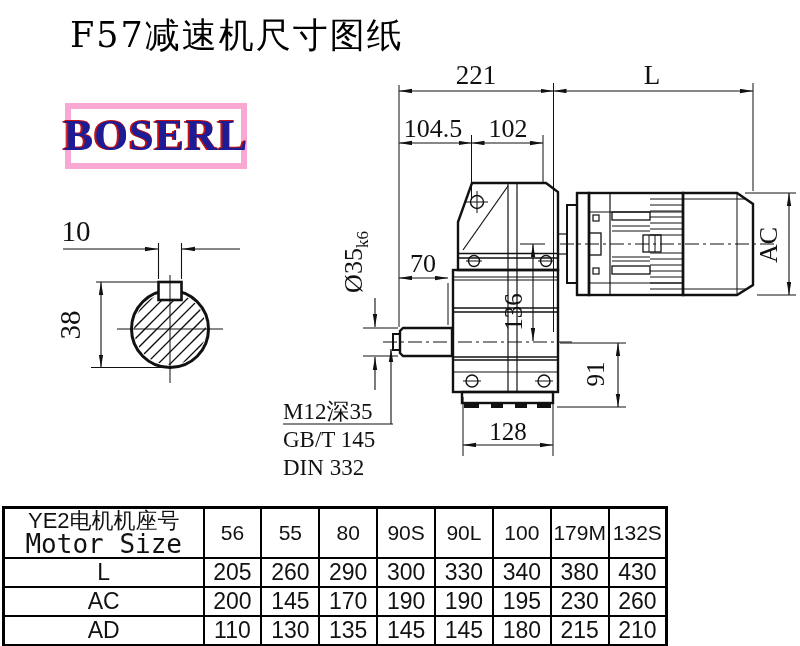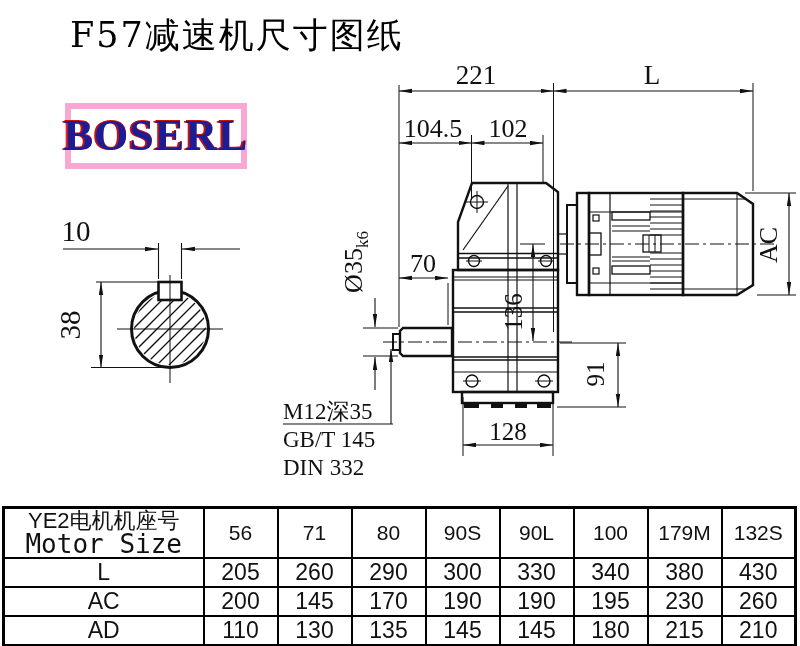--- a/index.html
+++ b/index.html
@@ -6,21 +6,21 @@
   .canvas{position:relative;width:800px;height:646px;background:#fff;overflow:hidden;
           font-family:"Liberation Serif",serif;color:#111;}
   .title{position:absolute;left:70px;top:14px;font-size:35px;line-height:42px;font-weight:400;
          font-family:"DejaVu Serif","Liberation Serif",serif;letter-spacing:2px;color:#000;}
   .logo{position:absolute;left:33px;top:103px;width:170px;height:54px;background:#fff;
         border:6px solid #f9a8d4;display:flex;align-items:center;justify-content:center;margin-left:32px;}
   .logo span{font-family:"Liberation Serif",serif;font-weight:700;font-size:44px;color:#1c1c96;
         letter-spacing:1px;text-shadow:-2px 0 0 #c41212,0 -1px 0 #c41212;line-height:1;}
   svg{position:absolute;left:0;top:0;}
   svg text{font-family:"Liberation Serif",serif;fill:#111;stroke:none;}
-  .dimtable{position:absolute;left:2px;top:506px;width:795px;height:138px;border-collapse:collapse;
+  .dimtable{position:absolute;left:2px;top:506px;width:666px;height:138px;border-collapse:collapse;
         table-layout:fixed;border:3px solid #000;text-align:center;}
   .dimtable td{border:2px solid #000;padding:0;vertical-align:middle;
         font-family:"Liberation Sans",sans-serif;font-size:23px;}
   .dimtable tr.hdr td{font-size:21px;}
   .hdrcell .cn{display:block;font-family:"Liberation Sans",sans-serif;font-size:22px;line-height:24px;}
   .hdrcell .en{display:block;font-family:"DejaVu Sans Mono",monospace;font-size:26px;line-height:23px;}
 </style>
 </head>
 <body>
 
@@ -242,21 +242,21 @@
         <col>
         <col>
     </colgroup>
     <tbody>
         <tr class="hdr" style="height:50px;">
       <td class="hdrcell">
         <span class="cn">YE2电机机座号</span>
         <span class="en">Motor Size</span>
       </td>
       <td>56</td>
-      <td>71</td>
+      <td>55</td>
       <td>80</td>
       <td>90S</td>
       <td>90L</td>
       <td>100</td>
       <td>179M</td>
       <td>132S</td>
     </tr>
     <tr style="height:29px;">
       <td>L</td>
       <td>205</td>

